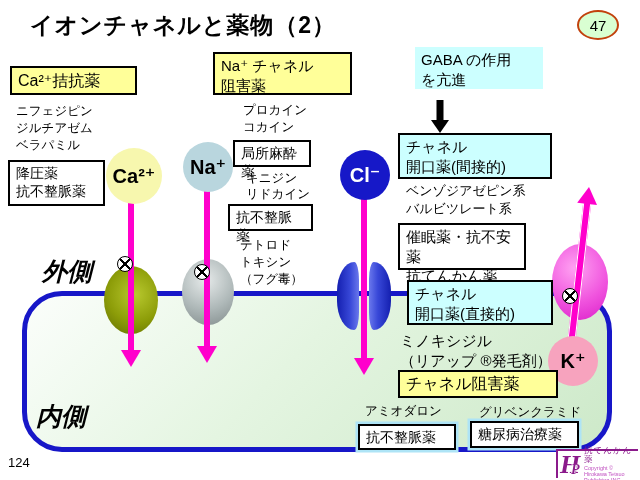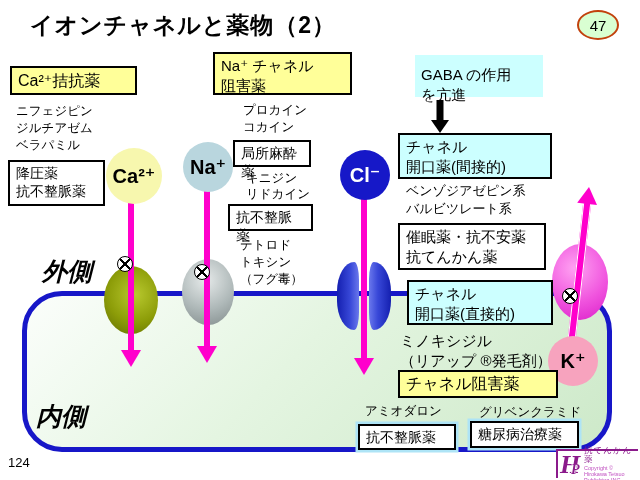--- a/index.html
+++ b/index.html
@@ -69,23 +69,23 @@
       linear-gradient(45deg,  rgba(0,0,0,0) 44%, #000 44%, #000 56%, rgba(0,0,0,0) 56%),
       linear-gradient(-45deg, rgba(0,0,0,0) 44%, #000 44%, #000 56%, rgba(0,0,0,0) 56%), #fff;}
   .ot-ca{left:117px; top:256px;} .ot-na{left:194px; top:264px;} .ot-k{left:562px; top:288px;}
   
   .box{border:2.5px solid #000; box-sizing:border-box; padding:2px 6px; line-height:1.3;
     white-space:pre-line; z-index:5;}
   .yellow{background:#FFFF99;} .cyan{background:#CCFFFF;} .wbg{background:#fff;}
   .glow{border-width:2px; box-shadow:0 0 0 2.5px #AEE4F6;}
   .bx-ca{left:10px; top:66px; width:127px; height:29px; font-size:16px; padding-top:3px;}
   .bx-na{left:213px; top:52px; width:139px; height:43px; font-size:15px;}
-  .bx-gaba{left:415px; top:55px; width:128px; height:42px; font-size:15px; border:none; padding:10px 6px;}
+  .bx-gaba{left:415px; top:47px; width:128px; height:42px; font-size:15px; border:none; padding:3px 6px;}
   .bx-ind{left:398px; top:133px; width:154px; height:46px; font-size:15px;}
-  .bx-hyp{left:398px; top:223px; width:148px; height:47px; font-size:15px;}
+  .bx-hyp{left:398px; top:223px; width:128px; height:47px; font-size:15px;}
   .bx-dir{left:407px; top:280px; width:146px; height:45px; font-size:15px;}
   .bx-blk{left:398px; top:370px; width:160px; height:28px; font-size:16px;}
   .bx-ahy{left:8px; top:160px; width:97px; height:46px; font-size:14px;}
   .bx-ane{left:233px; top:140px; width:78px; height:27px; font-size:14px; border-width:2px;}
   .bx-arm{left:228px; top:204px; width:85px; height:27px; font-size:14px; border-width:2px;}
   .bx-arb{left:358px; top:424px; width:98px; height:26px; font-size:14px;}
   .bx-dia{left:470px; top:421px; width:109px; height:27px; font-size:14px;}
   
   .drug{font-size:12.5px; line-height:1.35; white-space:pre-line; z-index:5;}
   .tx-cadrugs{left:16px; top:103px;}

